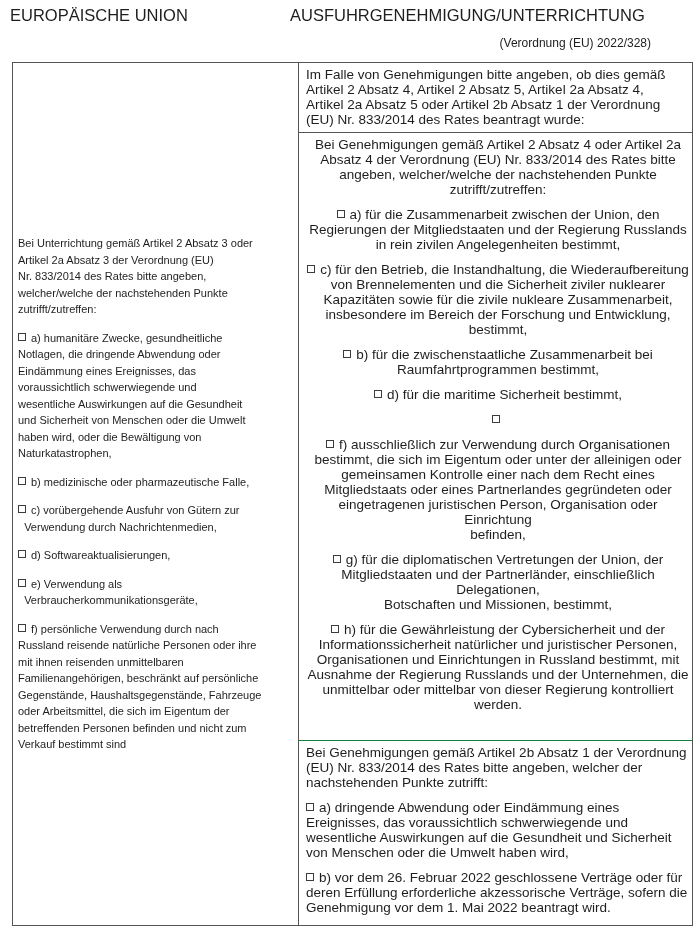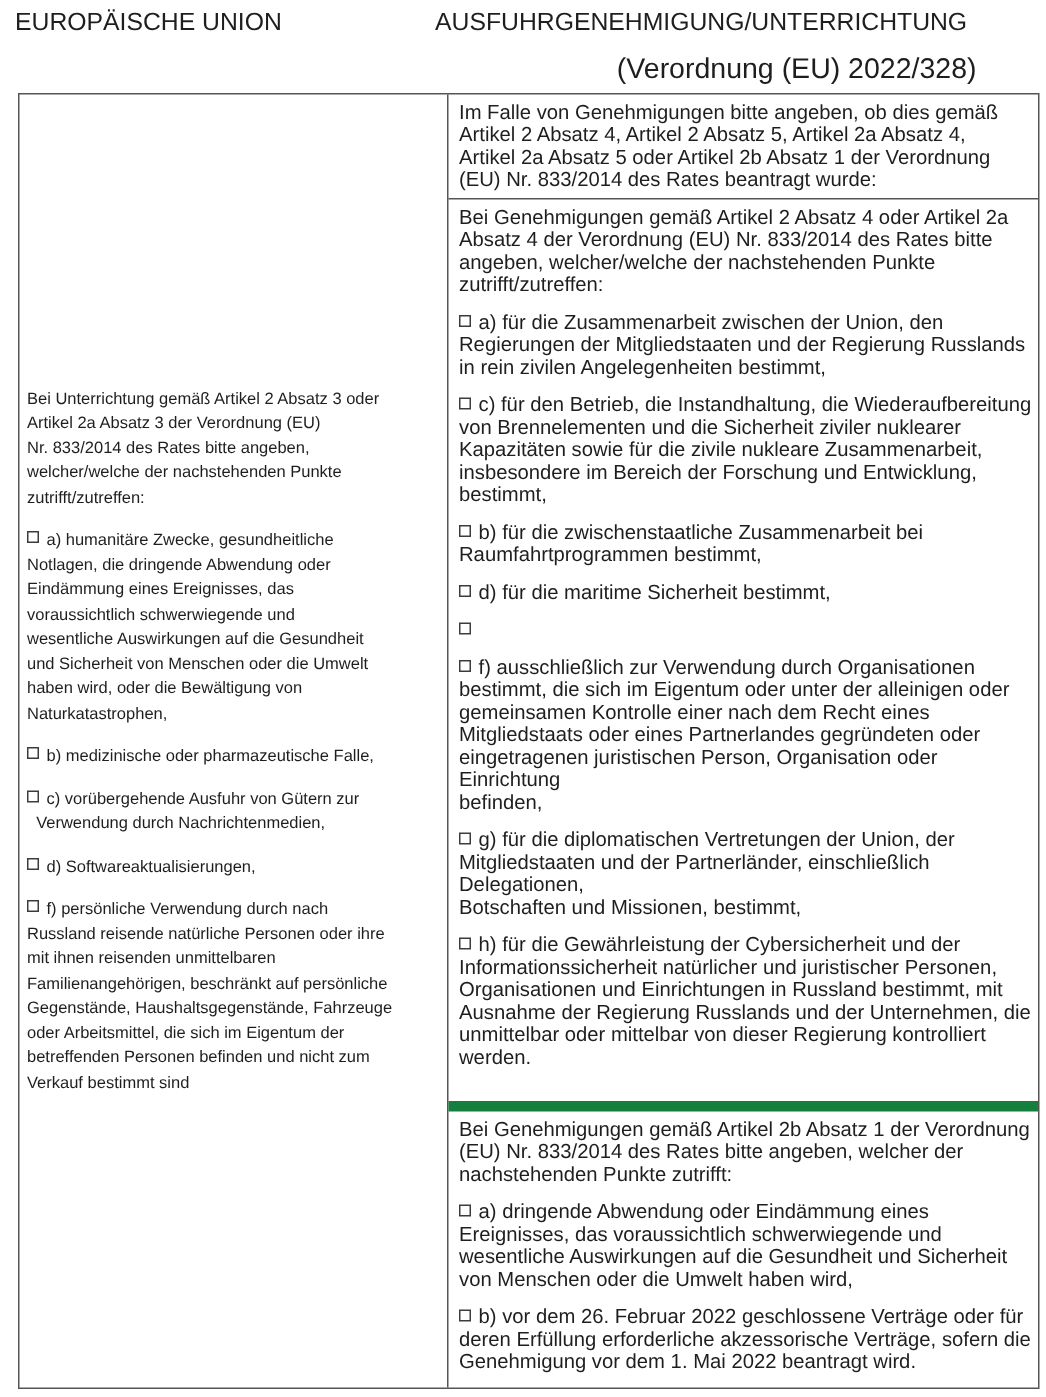--- a/index.html
+++ b/index.html
@@ -7,38 +7,38 @@
     position:relative;
     width:697px; height:931px;
     background:#ffffff;
     font-family:Liberation Sans, sans-serif;
     color:#1e1e1e;
     overflow:hidden;
   }
   
   .hdr-org   { position:absolute; left:10px;  top:6px;  font-size:16.5px; white-space:nowrap; }
   .hdr-title { position:absolute; left:290px; top:6px;  font-size:16.5px; white-space:nowrap; }
-  .hdr-reg   { position:absolute; right:46px; top:36px; font-size:19px; white-space:nowrap; }
+  .hdr-reg   { position:absolute; right:46px; top:36px; font-size:12px; white-space:nowrap; }
   
   .tbl {
     position:absolute; left:12px; top:62px;
     width:681px; height:864px;
     border:1px solid #555; box-sizing:border-box;
     display:flex;
   }
   .lcell {
     width:286px; box-sizing:border-box;
     border-right:1px solid #555;
     padding:6px 5px;
     display:flex; flex-direction:column; justify-content:center;
   }
   .rcol { flex:1; display:flex; flex-direction:column; }
   .rcell { box-sizing:border-box; padding:4px 2px 0 7px; }
   .rc1 { height:70px;  border-bottom:1px solid #555; }
-  .rc2 { height:613px; border-bottom:7px solid #15803d; }
+  .rc2 { height:613px; border-bottom:1px solid #15803d;text-align:center; }
   .rc3 { flex:1; }
   
   p { margin:0; }
   .lcell p { font-size:11px; line-height:16.5px; margin-bottom:12px; }
   .lcell p:last-child { margin-bottom:0; }
   .rcell p { font-size:13.5px; line-height:15px; margin-bottom:10px; }
   .t { white-space:pre-wrap;margin-top:20px; }
   
   .cb {
     display:inline-block;
@@ -70,20 +70,22 @@
 Eindämmung eines Ereignisses, das
 voraussichtlich schwerwiegende und
 wesentliche Auswirkungen auf die Gesundheit
 und Sicherheit von Menschen oder die Umwelt
 haben wird, oder die Bewältigung von
 Naturkatastrophen,</span></p>
       <p><span class="cb"></span><span class="t">b) medizinische oder pharmazeutische Falle,</span></p>
       <p><span class="cb"></span><span class="t">c) vorübergehende Ausfuhr von Gütern zur
   Verwendung durch Nachrichtenmedien,</span></p>
       <p><span class="cb"></span><span class="t">d) Softwareaktualisierungen,</span></p>
+      <p><span class="cb"></span><span class="t">e) Verwendung als
+  Verbraucherkommunikationsgeräte,</span></p>
       <p><span class="cb"></span><span class="t">f) persönliche Verwendung durch nach
 Russland reisende natürliche Personen oder ihre
 mit ihnen reisenden unmittelbaren
 Familienangehörigen, beschränkt auf persönliche
 Gegenstände, Haushaltsgegenstände, Fahrzeuge
 oder Arbeitsmittel, die sich im Eigentum der
 betreffenden Personen befinden und nicht zum
 Verkauf bestimmt sind</span></p>
     </div>
 

